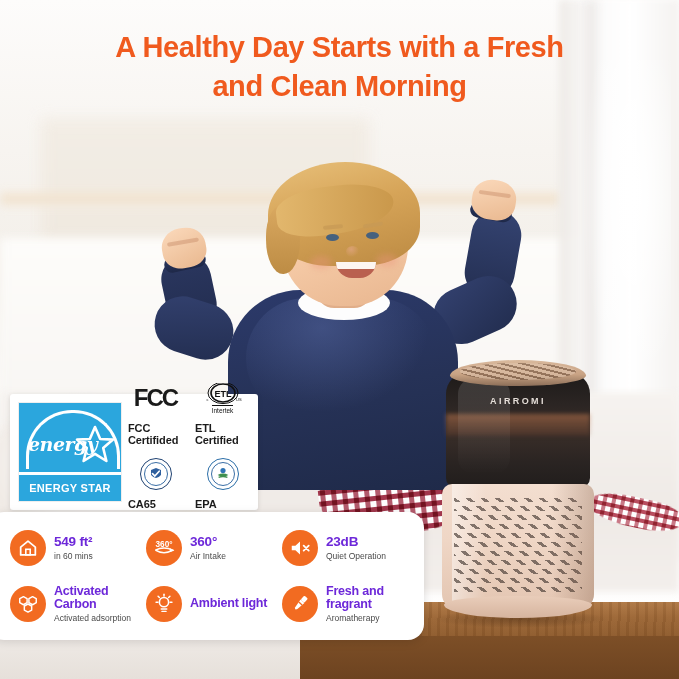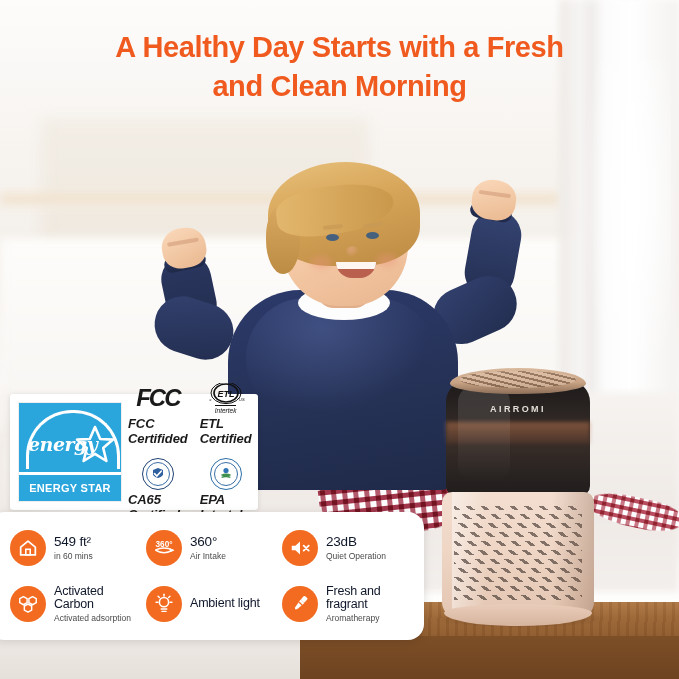--- a/index.html
+++ b/index.html
@@ -115,21 +115,21 @@
   .fist.l{left:12px;top:78px;transform:rotate(-10deg);}
   .fist.r{left:322px;top:30px;transform:rotate(8deg);}
   .fist .kn{position:absolute;left:6px;top:12px;width:32px;height:4px;
     background:rgba(200,140,105,.45);border-radius:3px;}
   .cuff{position:absolute;width:42px;height:16px;border-radius:10px;
     background:linear-gradient(180deg,#2b3861,#1e2848);}
   .cuff.l{left:14px;top:104px;transform:rotate(-12deg);}
   .cuff.r{left:320px;top:54px;transform:rotate(10deg);}
 
   
-  .purifier{position:absolute;left:438px;top:368px;width:160px;height:262px;}
+  .purifier{position:absolute;left:438px;top:360px;width:160px;height:262px;}
   .pf-top-rim{position:absolute;left:12px;top:0;width:136px;height:26px;
     background:linear-gradient(180deg,#d9b99d 0%,#c9a384 55%,#8d6f59 100%);
     border-radius:50%/60% 60% 40% 40%;}
   .pf-top-mesh{position:absolute;left:22px;top:3px;width:116px;height:17px;border-radius:50%;
     background:repeating-linear-gradient(14deg,rgba(90,62,44,.55) 0 2px,rgba(226,200,178,.6) 2px 5px);
     opacity:.85;}
   .pf-dark{position:absolute;left:8px;top:12px;width:144px;height:116px;
     background:linear-gradient(180deg,#1d1a19 0%,#2b2523 28%,#3a2e29 52%,#2a2422 78%,#211d1c 100%);
     border-radius:22px 22px 10px 10px;}
   .pf-dark-gloss{position:absolute;left:20px;top:18px;width:52px;height:96px;
@@ -168,45 +168,45 @@
   .es-logo{width:104px;height:100px;background:#fff;display:flex;flex-direction:column;
     border:1px solid #eee;box-sizing:border-box;flex:0 0 auto;}
   .es-top{position:relative;flex:1;background:#2ba6dd;overflow:hidden;}
   .es-arc{position:absolute;left:7px;top:7px;width:88px;height:56px;
     border:3px solid #fff;border-bottom:none;border-radius:46px 46px 0 0;}
   .es-word{position:absolute;left:9px;top:30px;color:#fff;font-size:19px;
     font-family:"DejaVu Serif",serif;font-style:italic;font-weight:700;letter-spacing:-.5px;}
   .es-star{position:absolute;right:6px;top:22px;width:40px;height:38px;color:#fff;}
   .es-bot{height:26px;background:#2ba6dd;color:#fff;font-size:11px;font-weight:700;
     letter-spacing:.3px;display:flex;align-items:center;justify-content:center;border-top:3px solid #fff;}
-  .cert-grid{flex:1;display:grid;grid-template-columns:1fr 1fr;gap:12px;padding-left:6px;font-style:italic;}
+  .cert-grid{flex:1;display:grid;grid-template-columns:1fr 1fr;gap:12px;padding-left:6px;}
   .cert-cell{display:flex;flex-direction:column;align-items:center;justify-content:flex-start;}
   .cert-mark{height:32px;display:flex;align-items:center;justify-content:center;}
-  .cert-label{font-size:13px;color:#1b1b1b;font-weight:700;margin-top:2px;letter-spacing:-.1px;}
+  .cert-label{font-size:11px;color:#1b1b1b;font-weight:700;margin-top:8px;letter-spacing:-.1px;}
   .fcc-txt{font-size:24px;font-weight:700;color:#1a1a1a;letter-spacing:-2px;
     font-family:"Liberation Sans",sans-serif;line-height:1;}
   .etl-wrap{display:flex;flex-direction:column;align-items:center;}
   .etl-sub{font-size:6.5px;color:#111;border-top:1px solid #111;padding-top:1px;margin-top:0px;}
   .seal{width:30px;height:30px;border-radius:50%;border:1.4px solid #1c3f6e;
     display:flex;align-items:center;justify-content:center;position:relative;background:#fff;}
   .seal.ca{border-color:#1f4272;}
   .seal.epa{border-color:#2b6ea8;}
   .seal-inner{width:22px;height:22px;border-radius:50%;border:1px solid #3a6ea5;
     display:flex;align-items:center;justify-content:center;}
 
   
   .feat-panel{position:absolute;left:-12px;top:512px;width:436px;height:128px;
     background:#fff;border-radius:16px;box-shadow:0 2px 10px rgba(0,0,0,.13);
     display:flex;flex-direction:column;justify-content:center;padding:4px 0 4px 22px;box-sizing:border-box;}
   .feat-row{display:flex;height:56px;align-items:center;}
   .feat{display:flex;align-items:center;width:136px;}
   .feat .ic{width:36px;height:36px;border-radius:50%;background:#f26b21;
     display:flex;align-items:center;justify-content:center;flex:0 0 auto;}
   .feat .tx{margin-left:8px;}
-  .feat .t1{font-size:13.5px;font-weight:400;color:#0f172a;line-height:1.08;letter-spacing:-.2px;}
+  .feat .t1{font-size:13.5px;font-weight:700;color:#6d28d9;line-height:1.08;letter-spacing:-.2px;}
   .feat .t2{font-size:8.5px;color:#4a4a4a;line-height:1.18;margin-top:1px;}
   .feat .t1.sm{font-size:12.5px;}
   svg{display:block;}
 </style>
 </head>
 <body>
 
 <div id="stage">
 
   <div class="scene">

